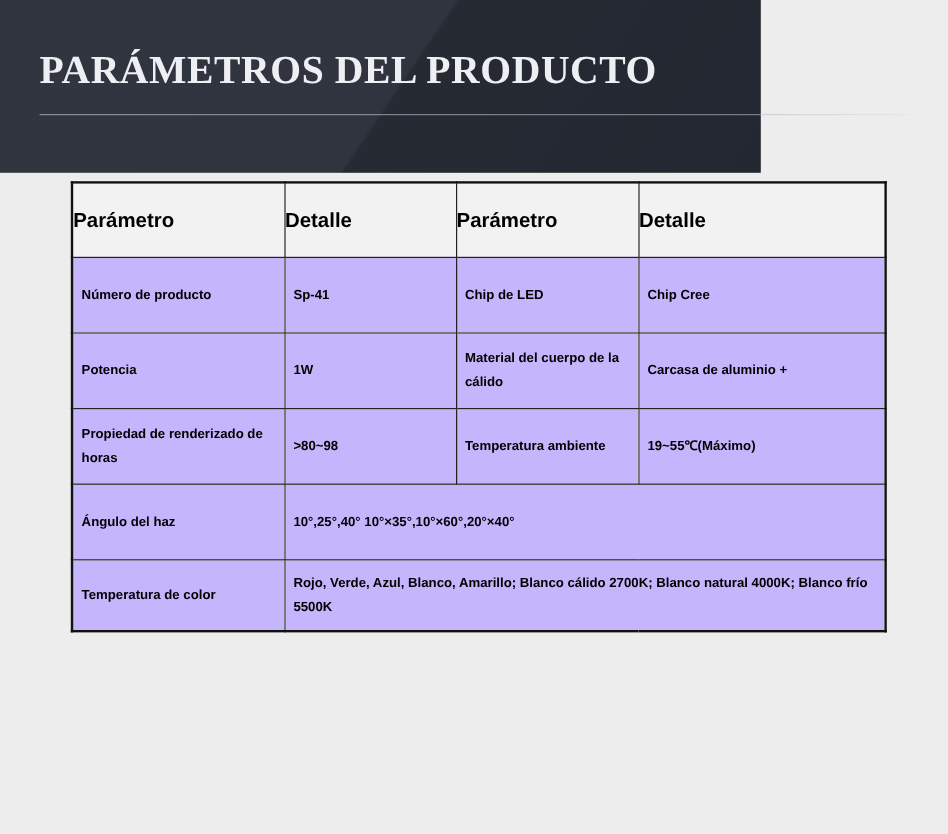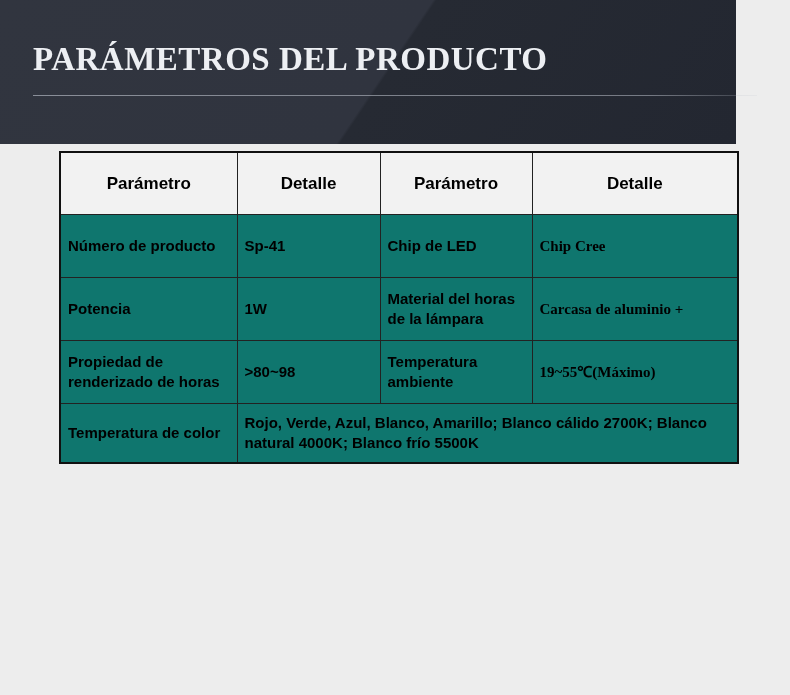--- a/index.html
+++ b/index.html
@@ -5,21 +5,21 @@
   html,body{margin:0;padding:0;}
   body{
     width:790px;height:695px;
     background:#ededed;
     font-family:"Liberation Sans",sans-serif;
     overflow:hidden;
     position:relative;
   }
   
   .hero{
-    position:absolute;left:0;top:0;width:736px;height:144px;
+    position:absolute;left:0;top:0;width:634px;height:144px;
     background:linear-gradient(124deg,#31353f 0%,#30343f 52%,#262a33 52.4%,#232731 100%);
   }
   .hero-title{
     position:absolute;left:33px;top:41px;margin:0;
     font-family:"Liberation Serif",serif;
     font-weight:bold;
     font-size:33px;
     letter-spacing:0.5px;
     color:#edeff3;
     white-space:nowrap;
@@ -42,33 +42,33 @@
     color:#000000;
     font-weight:bold;
     vertical-align:middle;
     overflow:hidden;
   }
   table.spec{border:2px solid #111111;}
   table.spec th{
     height:57px;
     background:#f2f2f2;
     font-size:17px;
-    text-align:center;
-    padding:2px 12px;
+    text-align:left;
+    padding:2px 0;
   }
   table.spec td{
     height:58px;
-    background:#0f766e;
-    font-size:15px;
+    background:#c4b5fd;
+    font-size:11px;
     line-height:20px;
     text-align:left;
     padding:2px 4px 2px 7px;
   }
   table.spec tr.short td{height:54px;}
-  td.val-last{word-break:break-all;font-family:Liberation Serif, serif;}
+  td.val-last{word-break:break-all;}
   .c1{width:177px}.c2{width:143px}.c3{width:152px}.c4{width:206px}
 </style>
 </head>
 <body>
 
 <div class="hero">
   <h1 class="hero-title">PARÁMETROS DEL PRODUCTO</h1>
   <div class="hero-divider"></div>
 </div>
 
@@ -91,28 +91,32 @@
     <tbody>
       <tr>
         <td>Número de producto</td>
         <td>Sp-41</td>
         <td>Chip de LED</td>
         <td class="val-last">Chip Cree</td>
       </tr>
       <tr>
         <td>Potencia</td>
         <td>1W</td>
-        <td>Material del horas de la lámpara</td>
+        <td>Material del cuerpo de la cálido</td>
         <td class="val-last">Carcasa de aluminio +</td>
       </tr>
       <tr>
         <td>Propiedad de renderizado de horas</td>
         <td>&gt;80~98</td>
         <td>Temperatura ambiente</td>
         <td class="val-last">19~55℃(Máximo)</td>
+      </tr>
+      <tr>
+        <td>Ángulo del haz</td>
+        <td colspan="3">10°,25°,40° 10°×35°,10°×60°,20°×40°</td>
       </tr>
       <tr class="short">
         <td>Temperatura de color</td>
         <td colspan="3">Rojo, Verde, Azul, Blanco, Amarillo; Blanco cálido 2700K; Blanco natural 4000K; Blanco frío 5500K</td>
       </tr>
     </tbody>
   </table>
 </div>
 
 </body></html>

